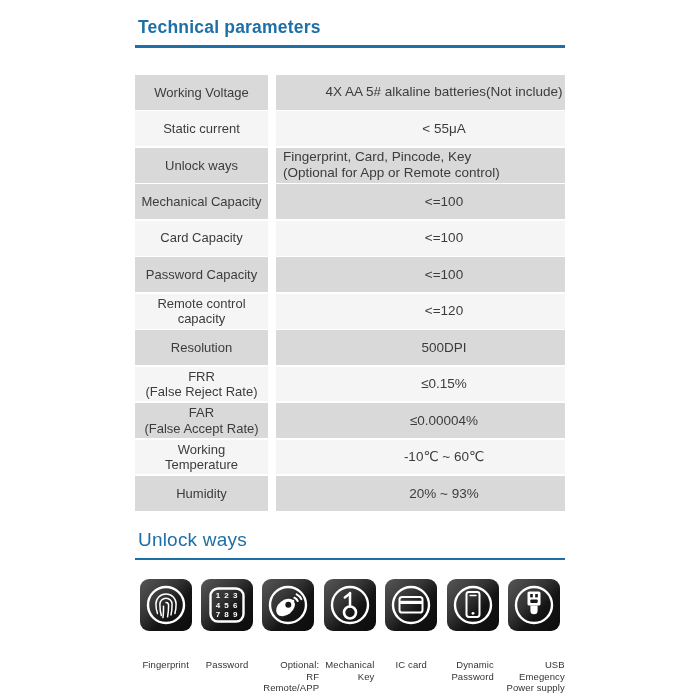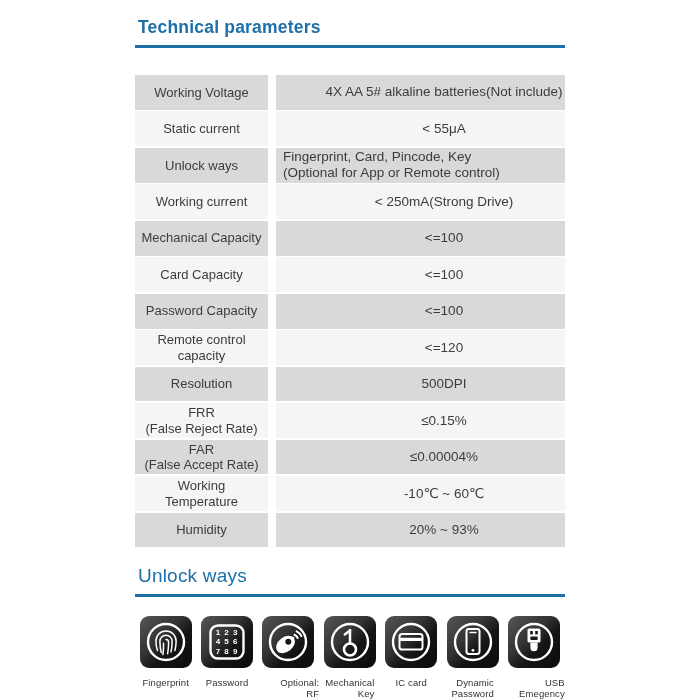--- a/index.html
+++ b/index.html
@@ -20,21 +20,21 @@
   .trow .cell { display:flex; align-items:center; justify-content:center;
                 text-align:center; color:#3c3c3c; white-space:pre-line; }
   .trow .label { width:133px; font-size:13px; line-height:15.5px; margin-right:8px; }
   .trow .value { flex:1; font-size:13.5px; line-height:16px;padding-left:47px; }
   .trow .value.align-left { justify-content:flex-start; text-align:left; padding-left:7px; }
   .trow.gray .cell { background:#d9d9d9; }
   .trow.light .cell { background:#f5f5f5; }
 
   
   .icon-row { display:flex; margin-top:19px; }
-  .icon-item { width:61.4px; display:flex; flex-direction:column; align-items:center; }
+  .icon-item { width:61.4px; display:flex; flex-direction:column; align-items:center;gap:19px; }
   .icon-sq { position:relative; width:52px; height:52px; border-radius:9px; flex:none;
              background:linear-gradient(135deg,#565656 0%,#343434 40%,#141414 62%,#0c0c0c 100%); }
   .icon-sq svg { position:absolute; inset:0; }
   .digits { position:absolute; inset:0; display:flex; align-items:center; justify-content:center;
             color:#fff; font-size:8px; line-height:9.5px; letter-spacing:1px;
             white-space:pre-line; text-align:center; font-weight:bold; }
   .icon-label { margin-top:9px; font-size:9.5px; line-height:11.5px; color:#333;
                 text-align:right; white-space:pre-line; letter-spacing:.1px; }
 </style>
 </head>
@@ -52,24 +52,20 @@
     </div>
     <div class="trow light">
       <div class="cell label">Static current</div>
       <div class="cell value">&lt; 55μA</div>
     </div>
     <div class="trow gray">
       <div class="cell label">Unlock ways</div>
       <div class="cell value align-left">Fingerprint, Card, Pincode, Key
 (Optional for App or Remote control)</div>
     </div>
-    <div class="trow light">
-      <div class="cell label">Working current</div>
-      <div class="cell value">&lt; 250mA(Strong Drive)</div>
-    </div>
     <div class="trow gray">
       <div class="cell label">Mechanical Capacity</div>
       <div class="cell value">&lt;=100</div>
     </div>
     <div class="trow light">
       <div class="cell label">Card Capacity</div>
       <div class="cell value">&lt;=100</div>
     </div>
     <div class="trow gray">
       <div class="cell label">Password Capacity</div>

